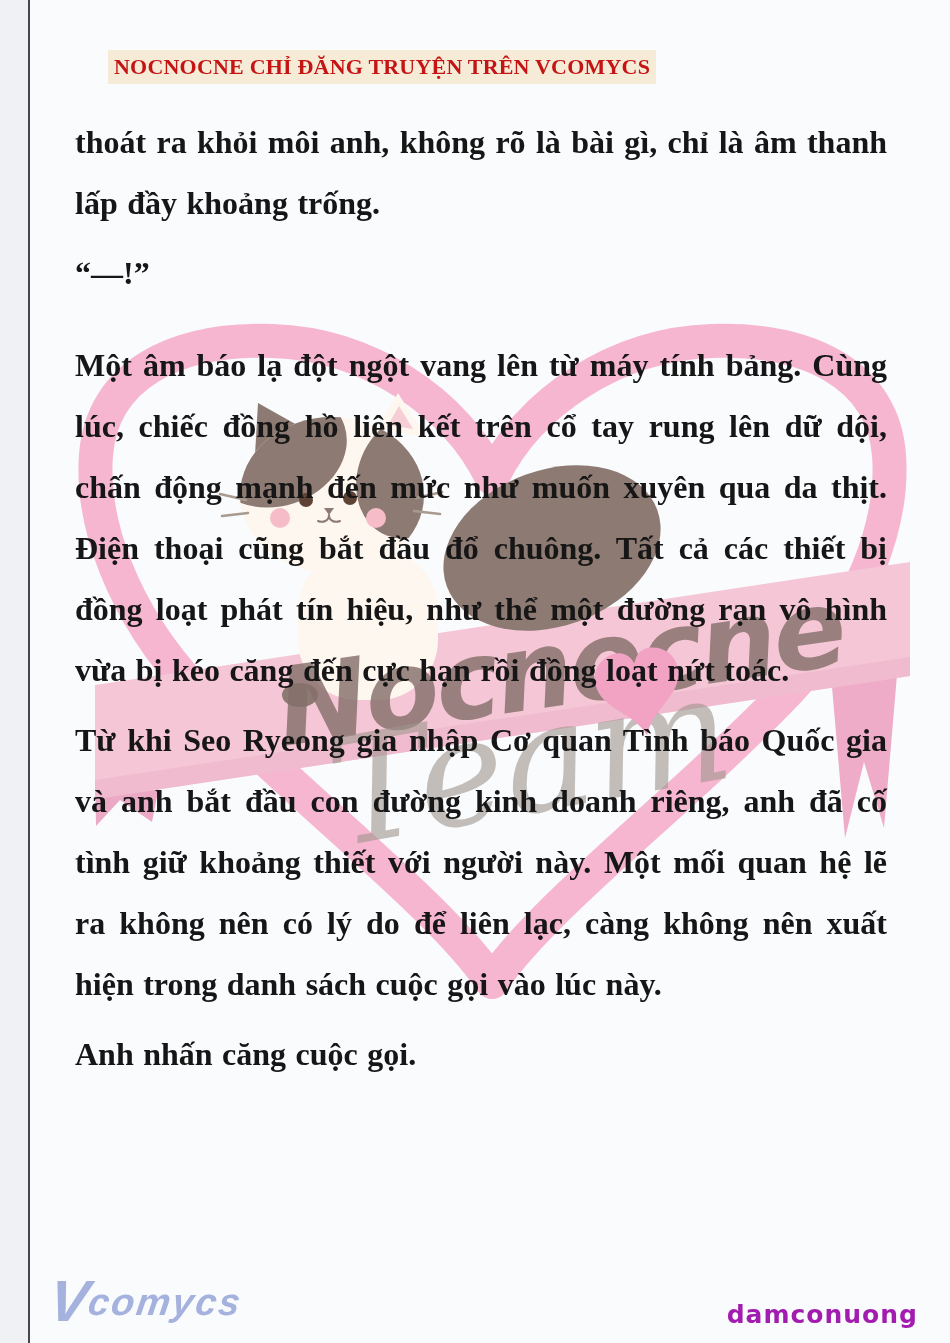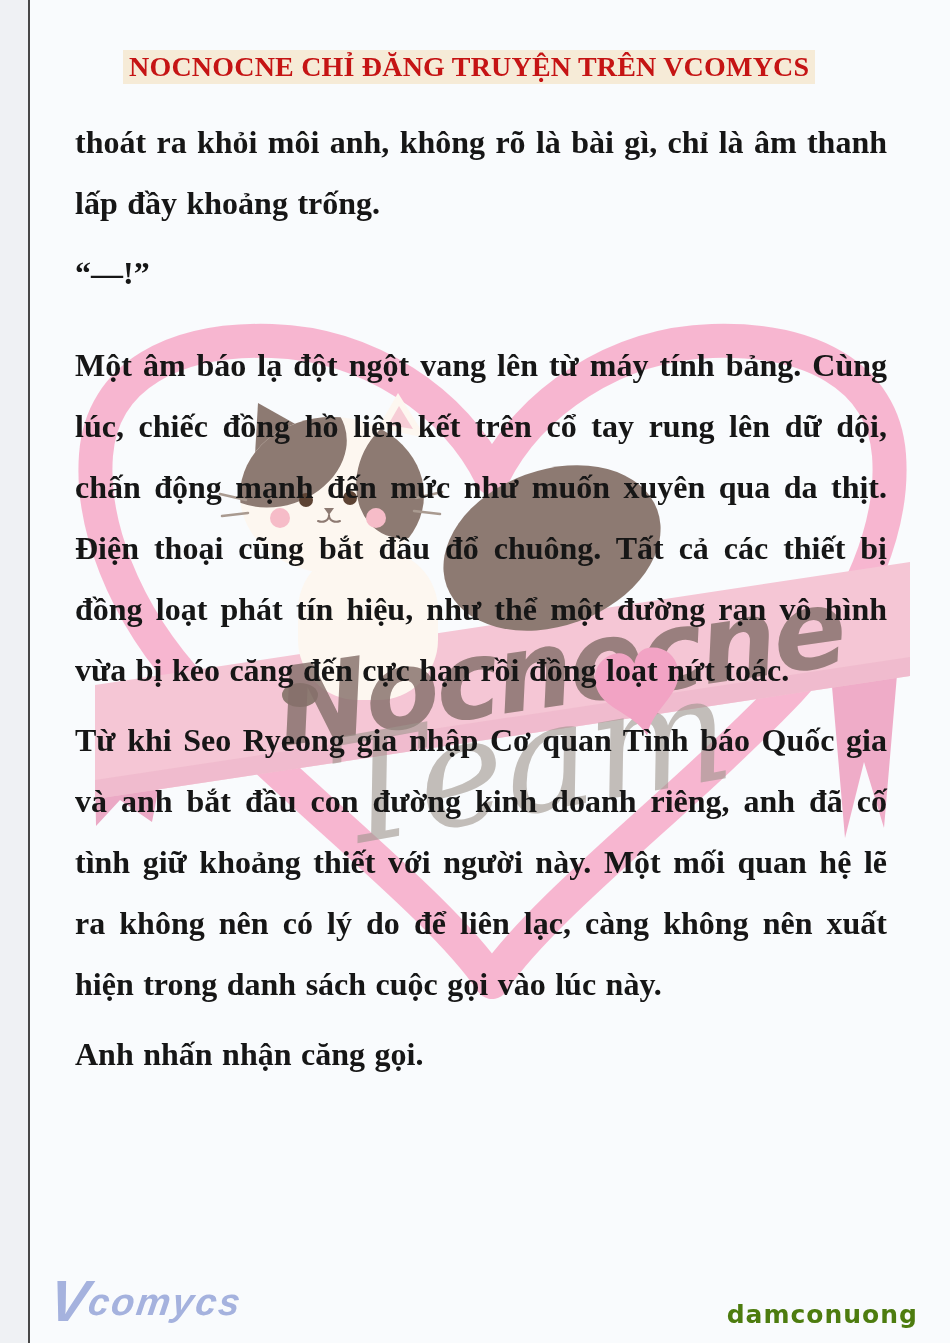--- a/index.html
+++ b/index.html
@@ -9,23 +9,23 @@
     font-family:"Liberation Serif","DejaVu Serif",serif;
   }
   .scan-strip{
     position:absolute;left:0;top:0;width:28px;height:1343px;
     background:#eff1f4;border-right:2px solid #474747;z-index:3;
   }
   .watermark{
     position:absolute;left:0;top:0;width:950px;height:1343px;z-index:1;
   }
   .notice{
-    position:absolute;left:123px;top:50px;z-index:2;
+    position:absolute;left:108px;top:50px;z-index:2;
     background:#f6ebd7;color:#c51414;
-    font-weight:bold;font-size:28px;line-height:30px;
+    font-weight:bold;font-size:22px;line-height:30px;
     padding:2px 6px;letter-spacing:.2px;white-space:nowrap;
   }
   .content{
     position:absolute;left:75px;top:112px;width:812px;z-index:2;
   }
   .content p{
     margin:0 0 9px 0;
     font-size:32px;font-weight:bold;color:#161616;
     line-height:61px;text-align:justify;word-spacing:1.5px;
   }
@@ -34,21 +34,21 @@
     position:absolute;left:50px;bottom:9px;z-index:2;
     font-family:"Liberation Sans","DejaVu Sans",sans-serif;
     font-style:italic;font-weight:bold;color:#a5b2de;
     transform:skewX(-8deg);white-space:nowrap;
   }
   .vcomycs .v{font-size:58px;vertical-align:-6px;}
   .vcomycs .rest{font-size:38px;letter-spacing:2px;}
   .damconuong{
     position:absolute;right:32px;bottom:14px;z-index:2;
     font-family:"DejaVu Sans",sans-serif;font-weight:bold;
-    font-size:25px;color:#4d7c0f;letter-spacing:1px;
+    font-size:25px;color:#a21caf;letter-spacing:1px;
   }
 </style>
 </head>
 <body>
 
 <div class="scan-strip"></div>
 
 <svg class="watermark" viewBox="0 0 950 1343" xmlns="http://www.w3.org/2000/svg">
   <defs>
     <clipPath id="headclip">
@@ -100,19 +100,19 @@
            C642,657 647,650 656,650 C670,650 682,660 682,676 C682,702 650,710 640,736 Z" fill="#f2a3c4" transform="rotate(-10 640 695)"></path>
 </svg>
 
 <div class="notice">NOCNOCNE CHỈ ĐĂNG TRUYỆN TRÊN VCOMYCS</div>
 
 <div class="content">
   <p>thoát ra khỏi môi anh, không rõ là bài gì, chỉ là âm thanh lấp đầy khoảng trống.</p>
   <p class="quote">“—!”</p>
   <p>Một âm báo lạ đột ngột vang lên từ máy tính bảng. Cùng lúc, chiếc đồng hồ liên kết trên cổ tay rung lên dữ dội, chấn động mạnh đến mức như muốn xuyên qua da thịt. Điện thoại cũng bắt đầu đổ chuông. Tất cả các thiết bị đồng loạt phát tín hiệu, như thể một đường rạn vô hình vừa bị kéo căng đến cực hạn rồi đồng loạt nứt toác.</p>
   <p>Từ khi Seo Ryeong gia nhập Cơ quan Tình báo Quốc gia và anh bắt đầu con đường kinh doanh riêng, anh đã cố tình giữ khoảng thiết với người này. Một mối quan hệ lẽ ra không nên có lý do để liên lạc, càng không nên xuất hiện trong danh sách cuộc gọi vào lúc này.</p>
-  <p>Anh nhấn nhận căng gọi.</p>
+  <p>Anh nhấn căng cuộc gọi.</p>
 </div>
 
 <div class="vcomycs">
   <span class="v">V</span><span class="rest">comycs</span>
 </div>
 <div class="damconuong">damconuong</div>
 
 </body></html>

